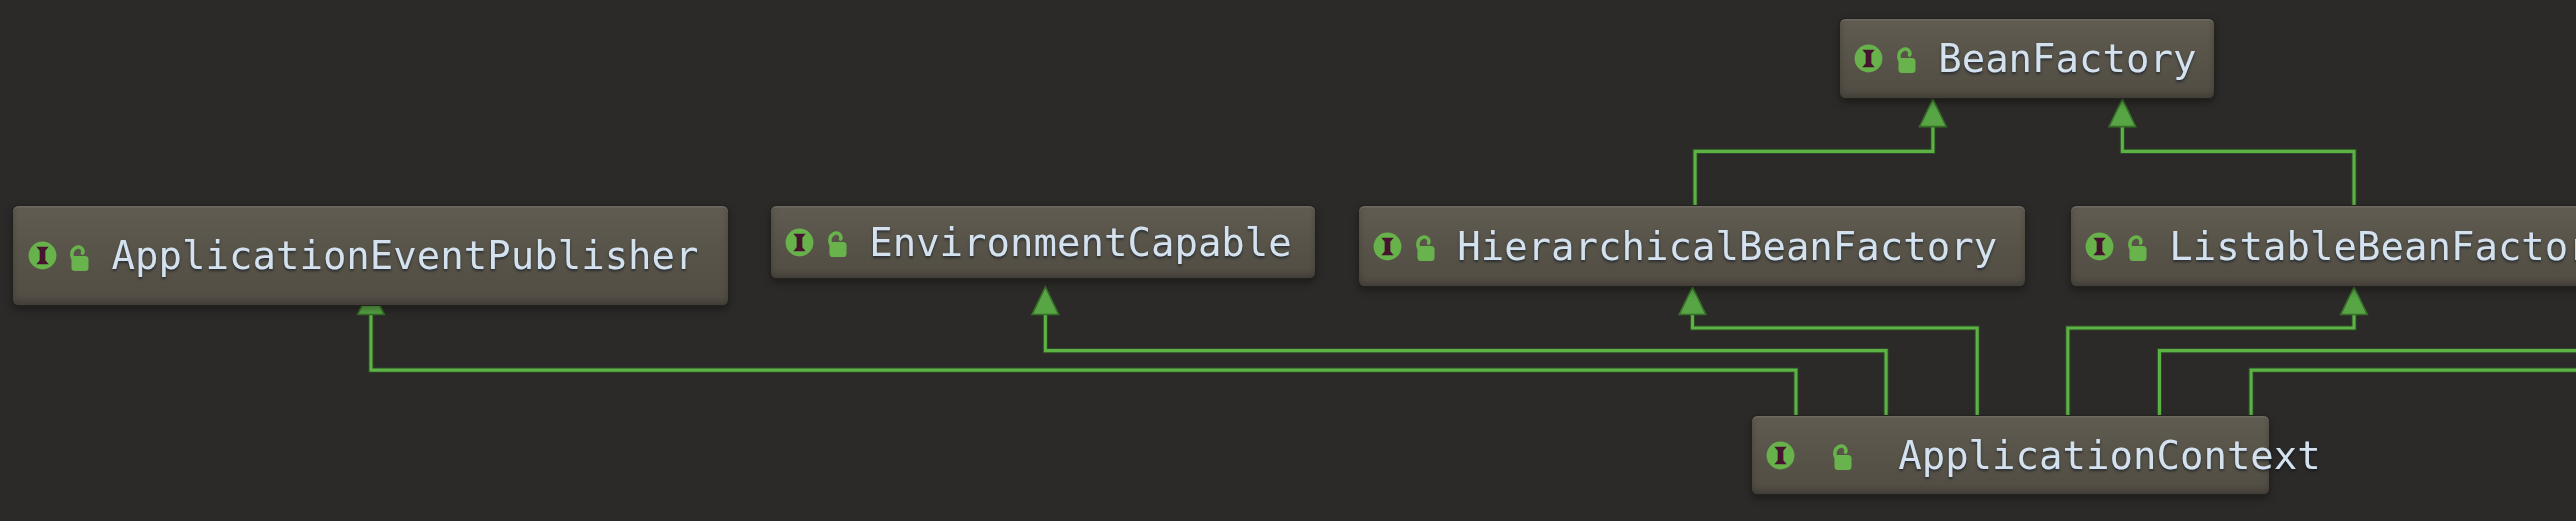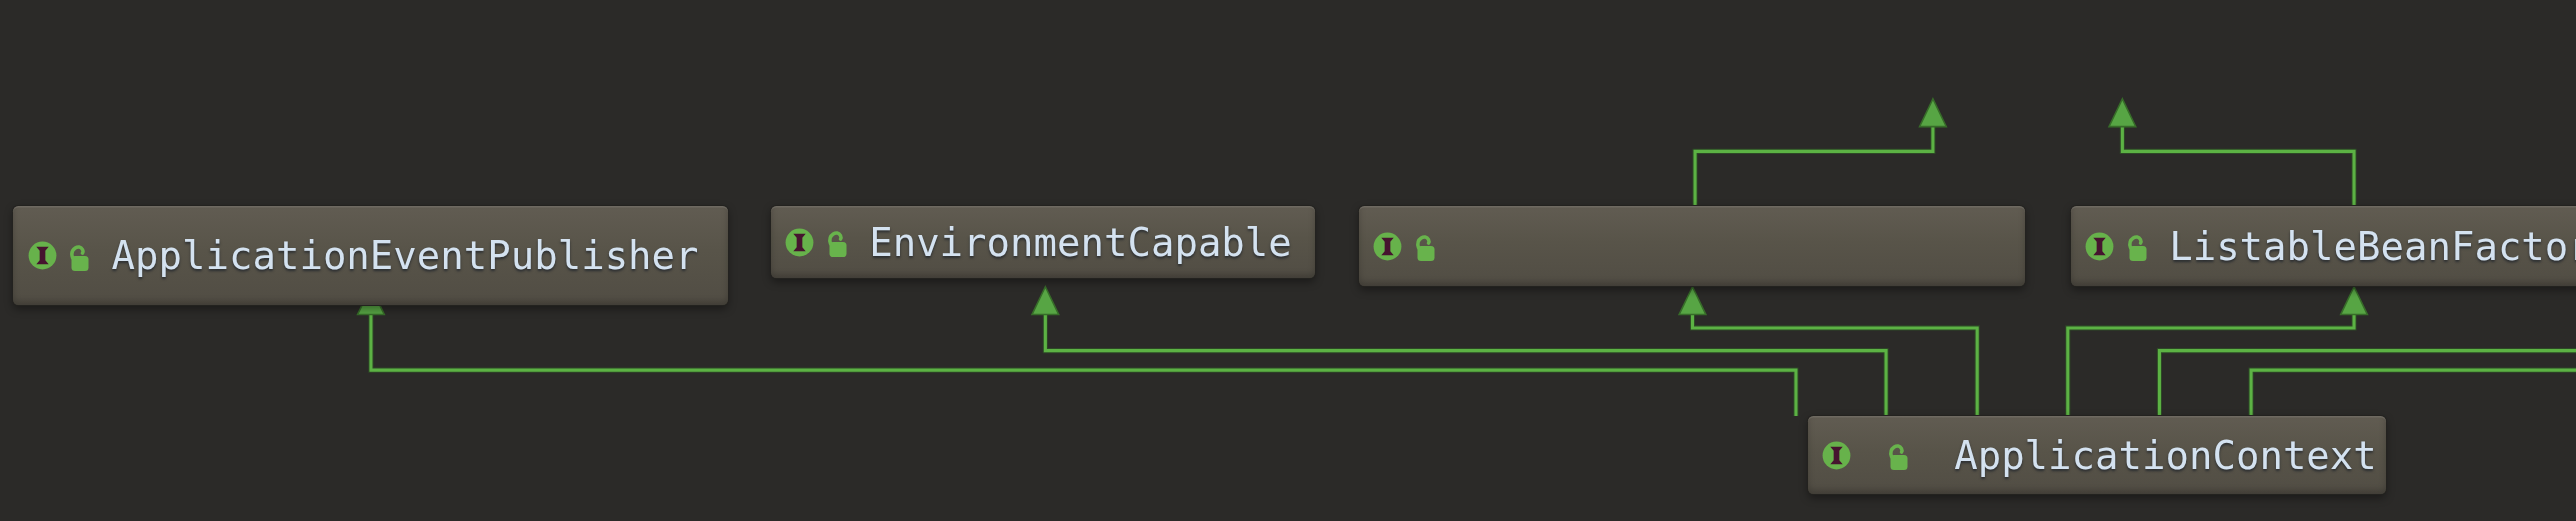--- a/index.html
+++ b/index.html
@@ -100,20 +100,35 @@
       <polygon class="arrowhead" points="5880,557 5854,611 5906,611"></polygon>
     </g>
 
     <g>
       <path class="edge-under" d="M4370 808 L4370 719 L6995 719 L6995 608"></path>
       <path class="edge-core" d="M4370 808 L4370 719 L6995 719 L6995 608"></path>
       <polygon class="arrowhead" points="6995,557 6969,611 7021,611"></polygon>
     </g>
   </svg>
 
+  <div class="node" style="left:1840px; top:18.5px; width:374px; height:79px;">
+    <span class="ifc-icon">
+      <svg viewBox="0 0 64 64" width="33" height="33">
+          <circle cx="32" cy="32" r="27" fill="#67b24b"></circle>
+          <path d="M20 15 L44 15 L37.5 23 L37.5 41 L44 49 L20 49 L26.5 41 L26.5 23 Z" fill="#46142f"></path>
+        </svg>
+    </span>
+    <span class="lock-icon">
+      <svg viewBox="0 0 52 62" width="26" height="32">
+          <path d="M13 30 C 7 12, 27 2, 33 14 C 34.5 17, 34.5 19, 33 21" fill="none" stroke="#68b34c" stroke-width="7" stroke-linecap="round"></path>
+          <rect x="11" y="27" width="34" height="30" rx="7" fill="#68b34c"></rect>
+        </svg>
+    </span>
+    <span class="node-label">BeanFactory</span>
+  </div>
 
   <div class="node" style="left:13.4px; top:206px; width:715px; height:99px;">
     <span class="ifc-icon">
       <svg viewBox="0 0 64 64" width="33" height="33">
           <circle cx="32" cy="32" r="27" fill="#67b24b"></circle>
           <path d="M20 15 L44 15 L37.5 23 L37.5 41 L44 49 L20 49 L26.5 41 L26.5 23 Z" fill="#46142f"></path>
         </svg>
     </span>
     <span class="lock-icon">
       <svg viewBox="0 0 52 62" width="26" height="32">
@@ -146,39 +161,40 @@
           <circle cx="32" cy="32" r="27" fill="#67b24b"></circle>
           <path d="M20 15 L44 15 L37.5 23 L37.5 41 L44 49 L20 49 L26.5 41 L26.5 23 Z" fill="#46142f"></path>
         </svg>
     </span>
     <span class="lock-icon">
       <svg viewBox="0 0 52 62" width="26" height="32">
           <path d="M13 30 C 7 12, 27 2, 33 14 C 34.5 17, 34.5 19, 33 21" fill="none" stroke="#68b34c" stroke-width="7" stroke-linecap="round"></path>
           <rect x="11" y="27" width="34" height="30" rx="7" fill="#68b34c"></rect>
         </svg>
     </span>
+    <span class="node-label">HierarchicalBeanFactory</span>
   </div>
 
   <div class="node" style="left:2071px; top:206px; width:567px; height:80px;">
     <span class="ifc-icon">
       <svg viewBox="0 0 64 64" width="33" height="33">
           <circle cx="32" cy="32" r="27" fill="#67b24b"></circle>
           <path d="M20 15 L44 15 L37.5 23 L37.5 41 L44 49 L20 49 L26.5 41 L26.5 23 Z" fill="#46142f"></path>
         </svg>
     </span>
     <span class="lock-icon">
       <svg viewBox="0 0 52 62" width="26" height="32">
           <path d="M13 30 C 7 12, 27 2, 33 14 C 34.5 17, 34.5 19, 33 21" fill="none" stroke="#68b34c" stroke-width="7" stroke-linecap="round"></path>
           <rect x="11" y="27" width="34" height="30" rx="7" fill="#68b34c"></rect>
         </svg>
     </span>
     <span class="node-label">ListableBeanFactory</span>
   </div>
 
-  <div class="node" style="left:1808px; top:416px; width:578px; height:78px;gap:24px;">
+  <div class="node" style="left:1752px; top:416px; width:517px; height:78px;gap:24px;">
     <span class="ifc-icon">
       <svg viewBox="0 0 64 64" width="33" height="33">
           <circle cx="32" cy="32" r="27" fill="#67b24b"></circle>
           <path d="M20 15 L44 15 L37.5 23 L37.5 41 L44 49 L20 49 L26.5 41 L26.5 23 Z" fill="#46142f"></path>
         </svg>
     </span>
     <span class="lock-icon">
       <svg viewBox="0 0 52 62" width="26" height="32">
           <path d="M13 30 C 7 12, 27 2, 33 14 C 34.5 17, 34.5 19, 33 21" fill="none" stroke="#68b34c" stroke-width="7" stroke-linecap="round"></path>
           <rect x="11" y="27" width="34" height="30" rx="7" fill="#68b34c"></rect>

